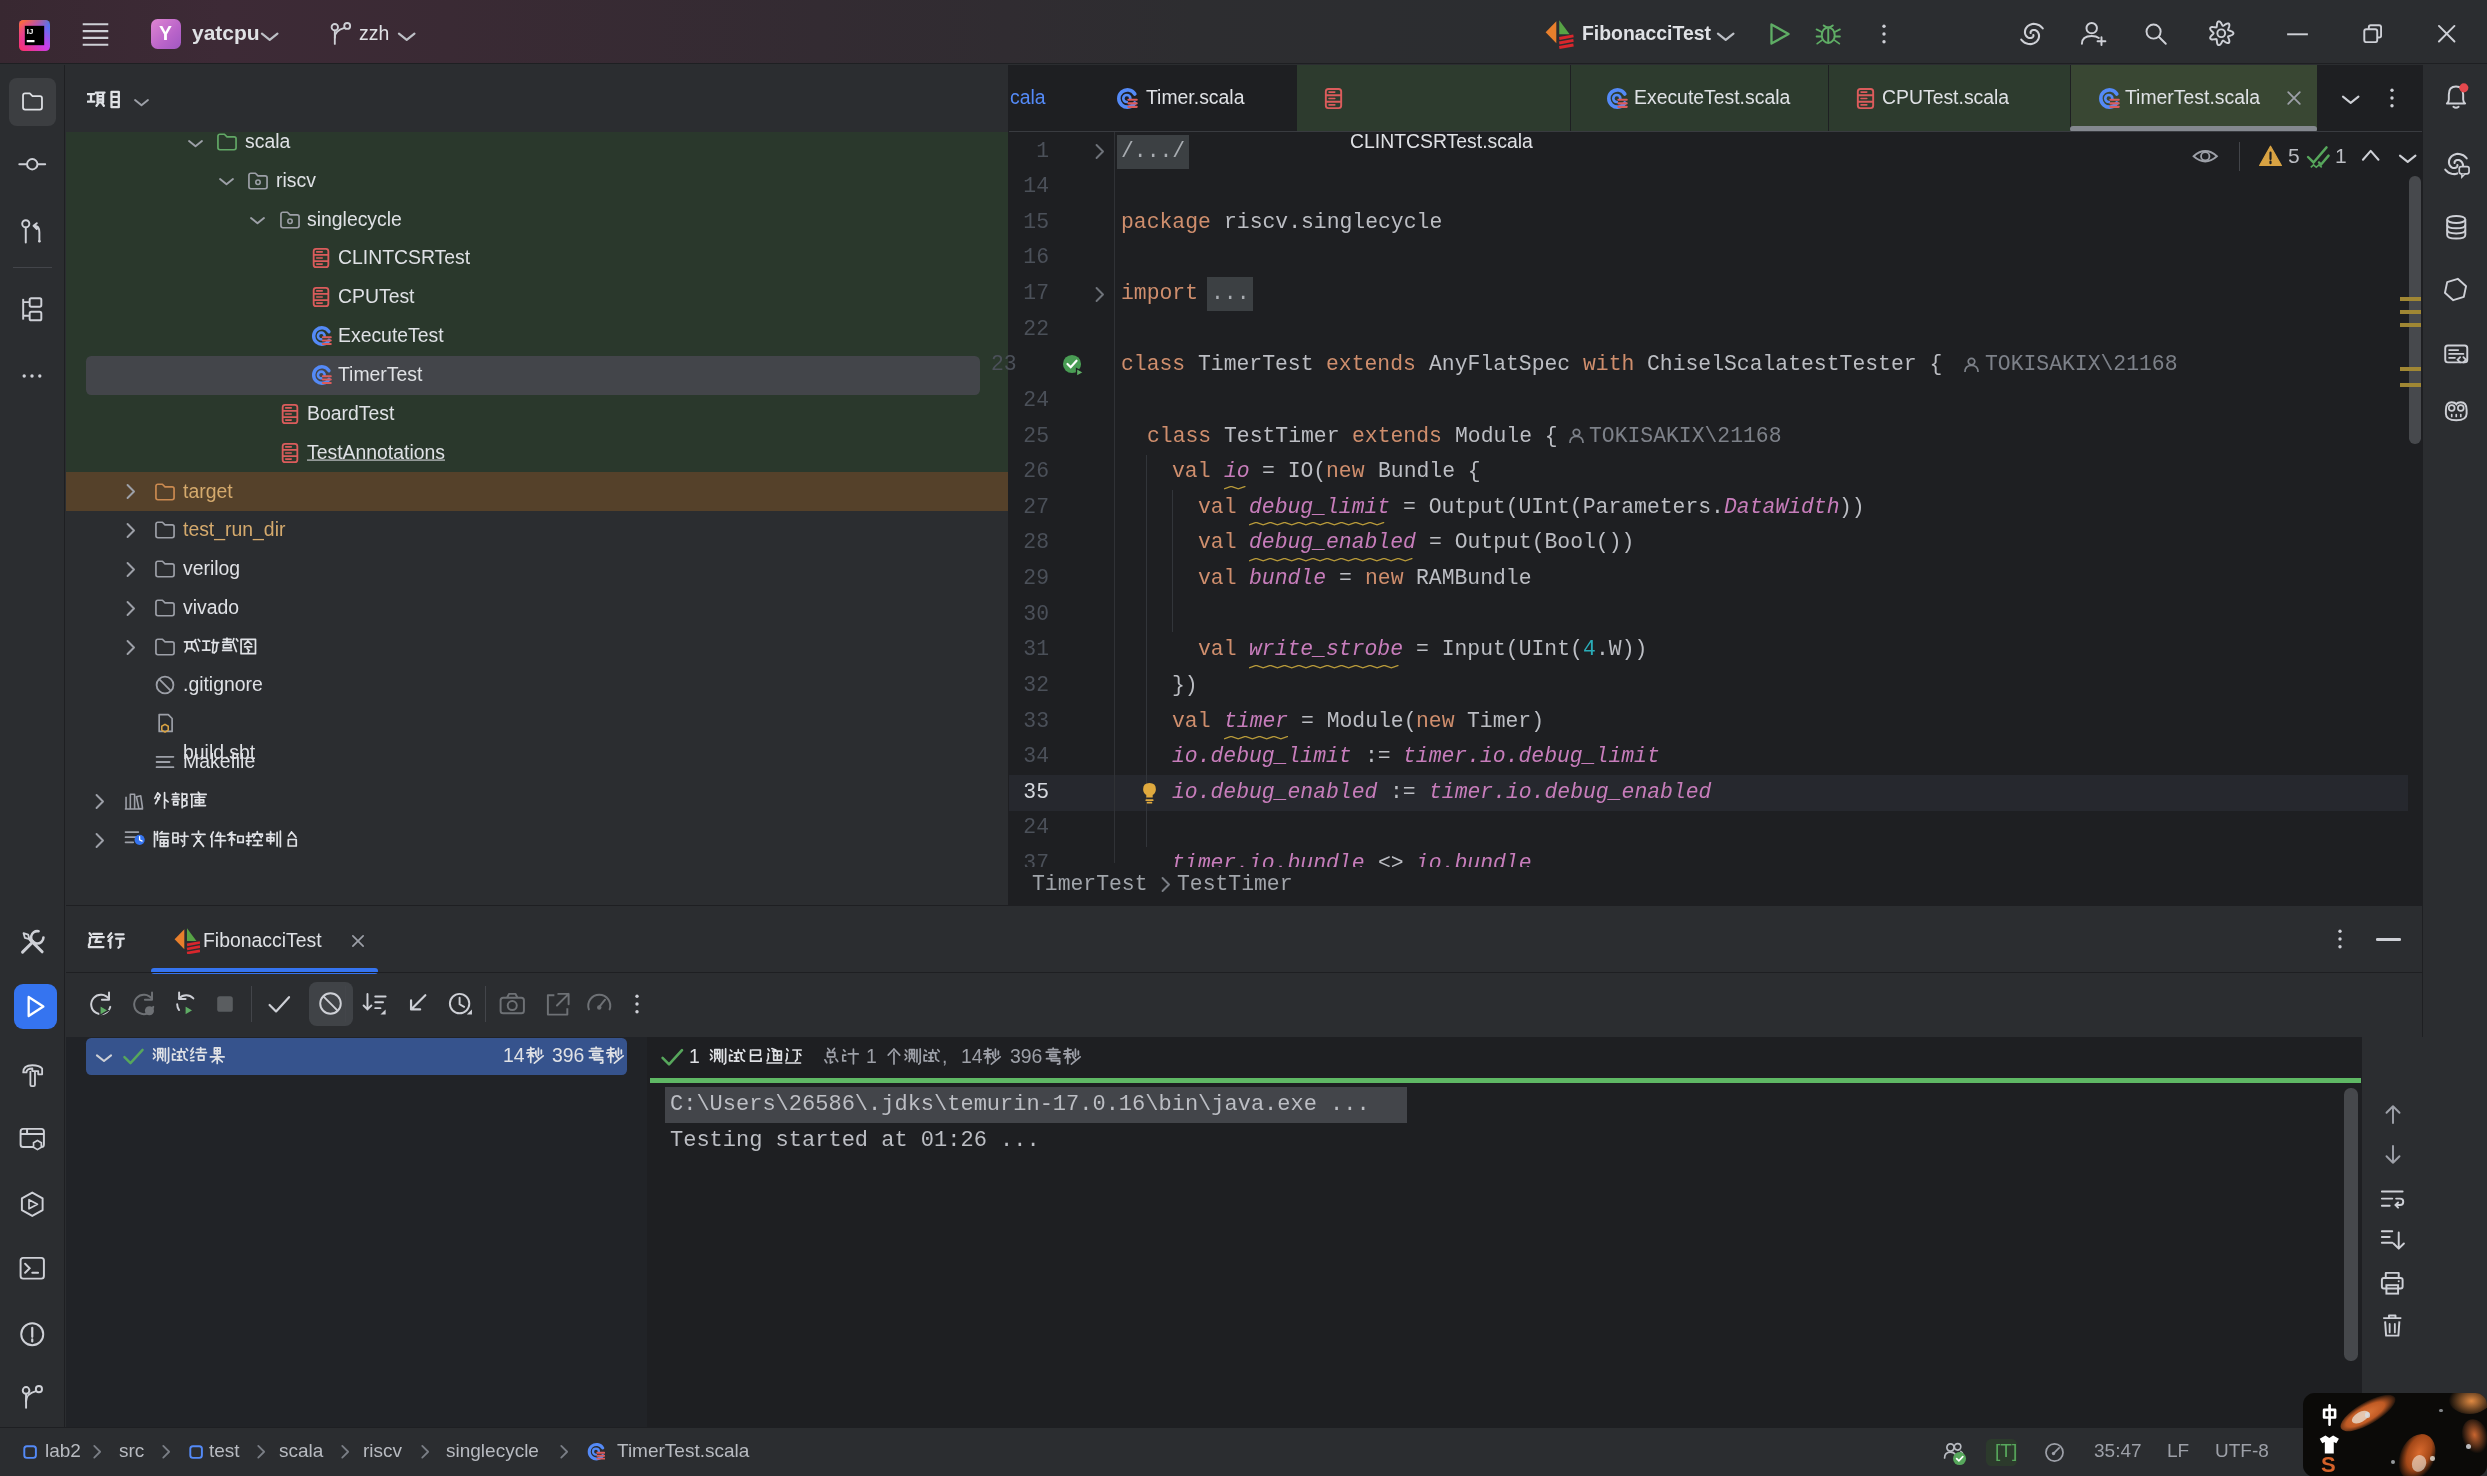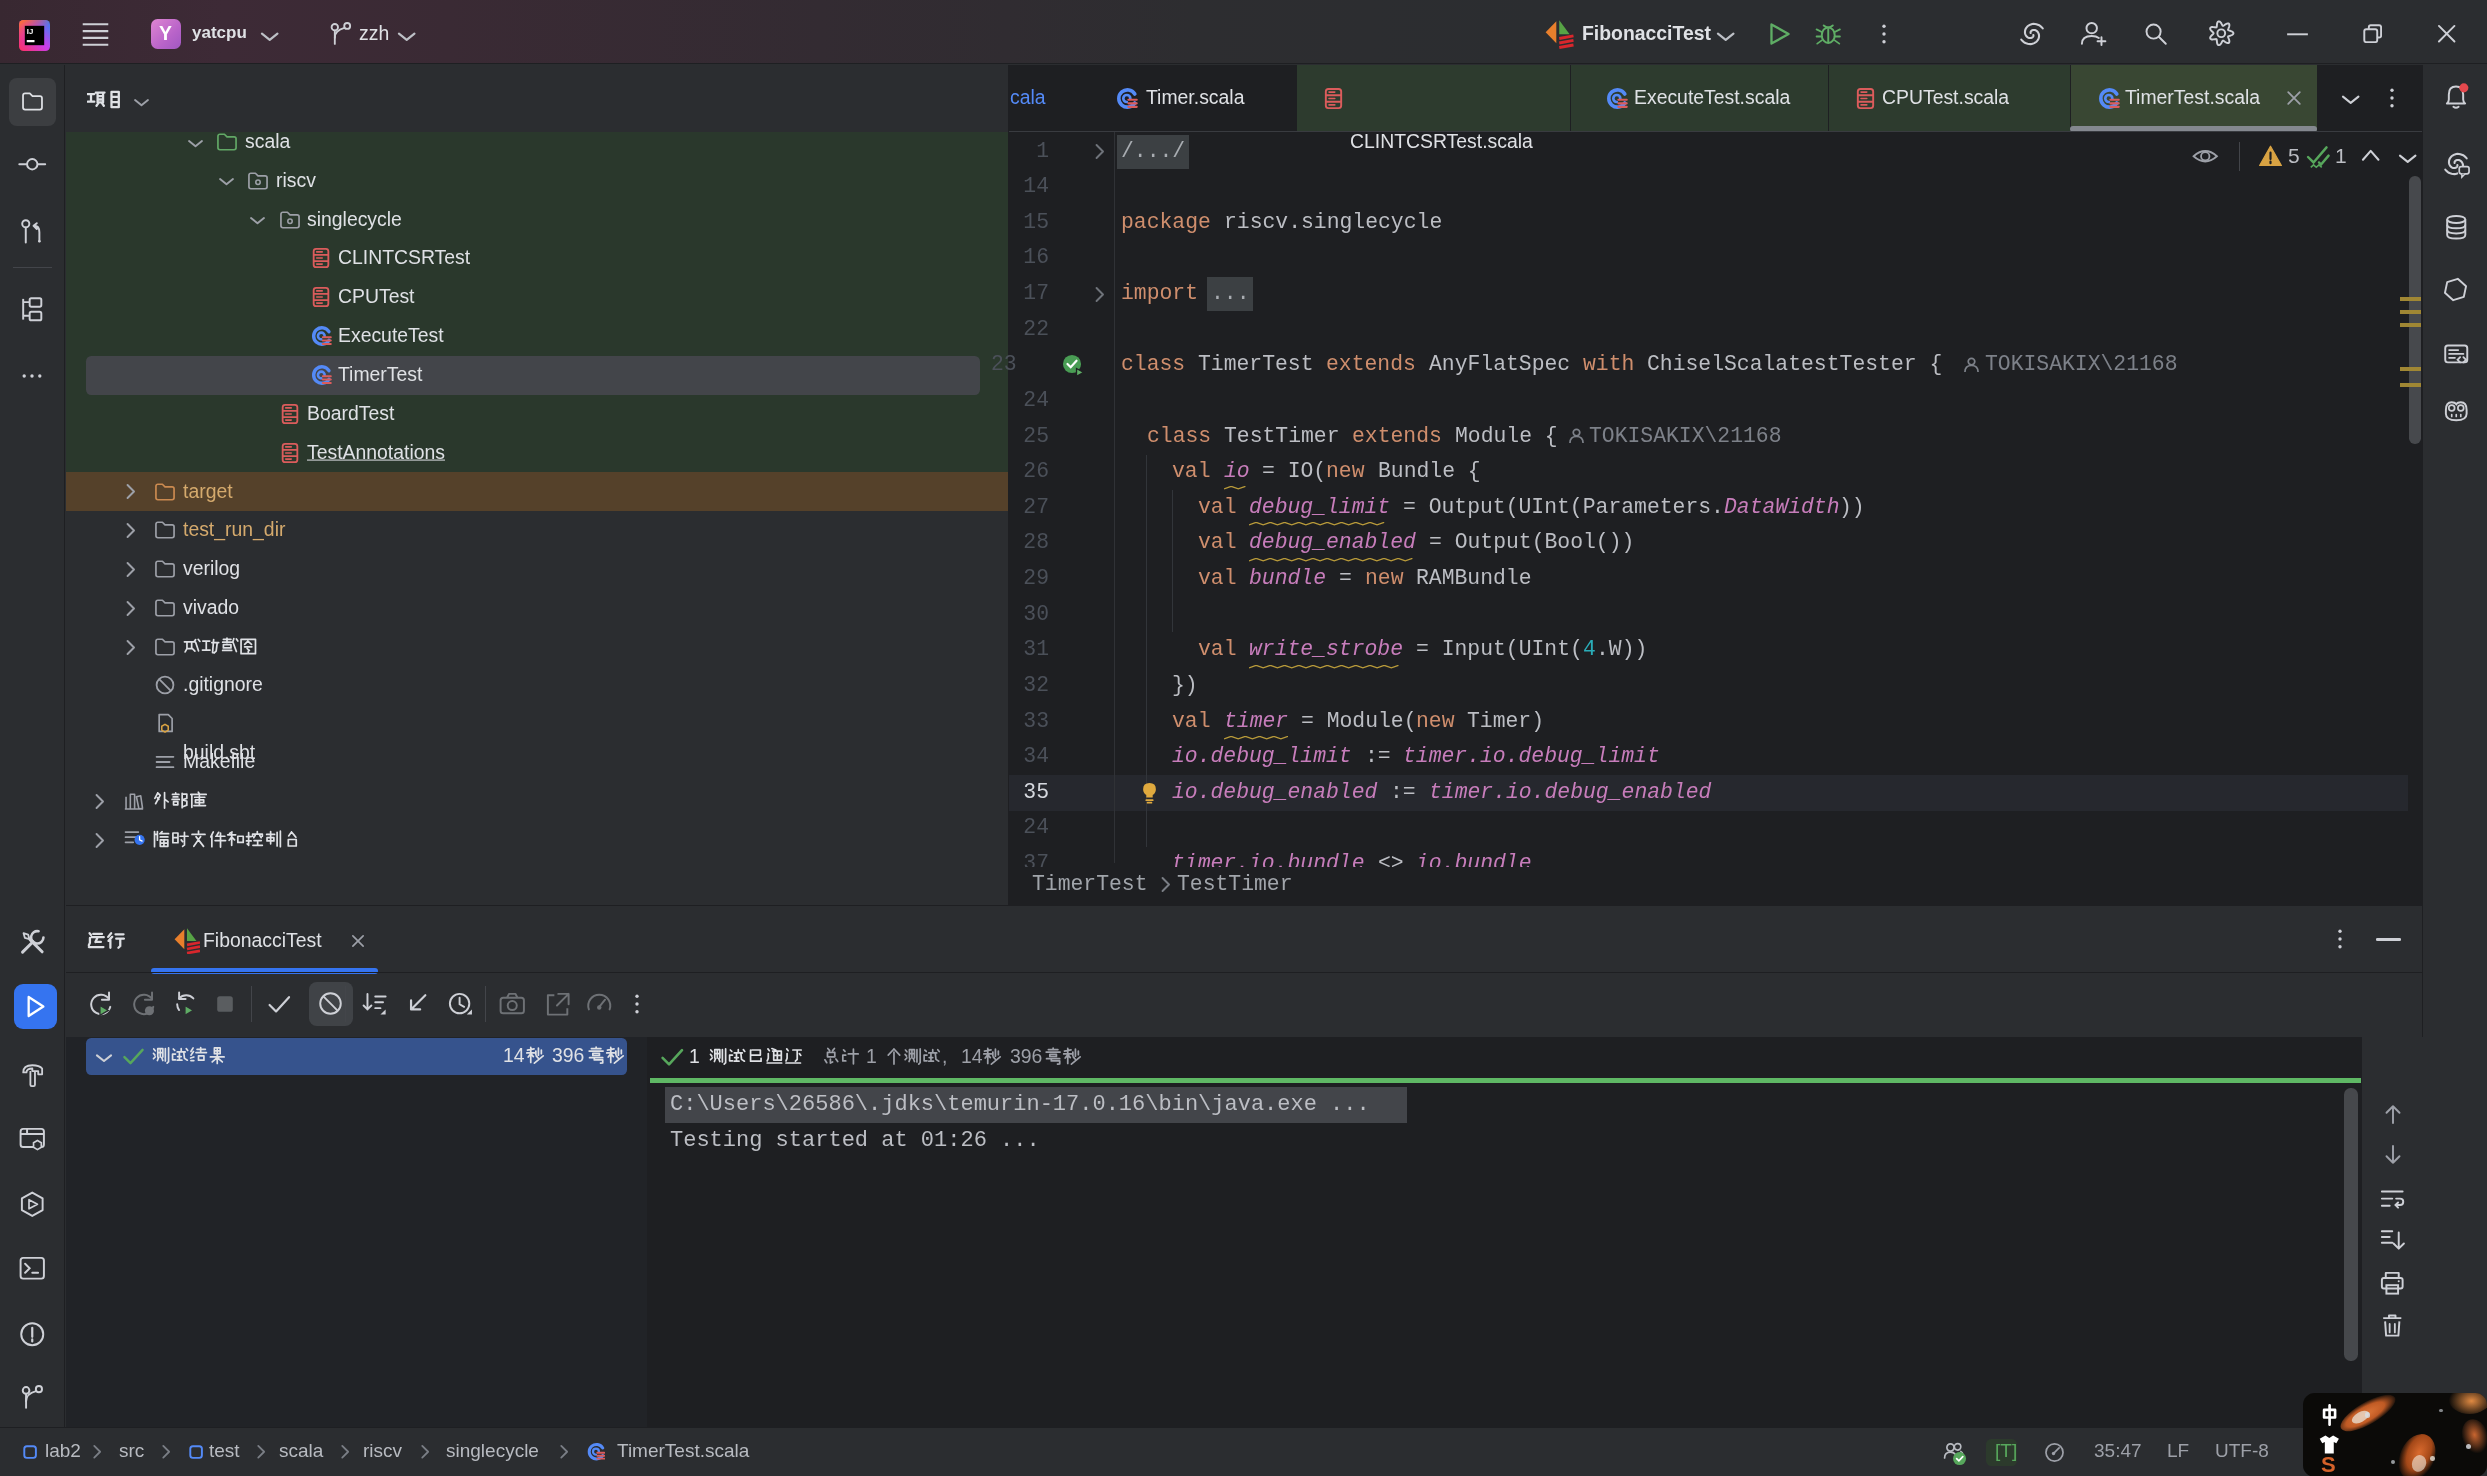--- a/index.html
+++ b/index.html
@@ -37,21 +37,21 @@
     <rect width="48" height="48" rx="7" fill="url(#ij2)"></rect>
     <rect x="9" y="9" width="30" height="30" fill="#000"></rect>
     <text x="12" y="22" font-family="Liberation Sans" font-weight="bold" font-size="12" fill="#fff">IJ</text>
     <rect x="12" y="31" width="12" height="3.4" fill="#fff"></rect>
   </svg>
 <svg class="t" style="left:82px;top:23px" width="27" height="23" viewBox="0 0 42 36">
     <path d="M1 2 L41 2 M1 12.7 L41 12.7 M1 23.4 L41 23.4 M1 34 L41 34" stroke="#ced0d6" stroke-width="3.4"></path>
   </svg>
 <div style="left:151px;top:19px;width:30px;height:30px;border-radius:6.5px;background:linear-gradient(135deg,#df86d2,#b964c9 60%,#a058c2)"></div>
 <span class="t" style="left:159px;top:34px;transform:translateY(-54%);font-family:'Liberation Sans',sans-serif;font-size:19.4px;color:#fff;font-weight:700;">Y</span>
-<span class="t" style="left:192px;top:34px;transform:translateY(-54%);font-family:'Liberation Sans',sans-serif;font-size:17px;color:#dfe1e5;font-weight:600;">yatcpu</span>
+<span class="t" style="left:192px;top:34px;transform:translateY(-54%);font-family:'Liberation Sans',sans-serif;font-size:21px;color:#dfe1e5;font-weight:600;">yatcpu</span>
 <svg class="t" style="left:260px;top:27px" width="19.4" height="14.6" viewBox="0 0 30 22.6">
     <path d="M3 10.3 L15.0 19.9 L27 10.3" stroke="#bdc0c6" stroke-width="3.4" fill="none" stroke-linecap="round" stroke-linejoin="round"></path>
   </svg>
 <svg class="t" style="left:328px;top:21px" width="26" height="26" viewBox="0 0 42 42">
     <circle cx="11" cy="10" r="5.2" stroke="#ced0d6" stroke-width="3" fill="none"></circle>
     <circle cx="31" cy="8" r="4.8" stroke="#ced0d6" stroke-width="3" fill="none"></circle>
     <path d="M11 15.5 L11 37" stroke="#ced0d6" stroke-width="3" stroke-linecap="round"></path>
     <path d="M11 27 Q11 15 26.5 11" stroke="#ced0d6" stroke-width="3" fill="none" stroke-linecap="round"></path>
   </svg>
 <span class="t" style="left:359px;top:34px;transform:translateY(-54%);font-family:'Liberation Sans',sans-serif;font-size:19.4px;color:#dfe1e5;">zzh</span>

